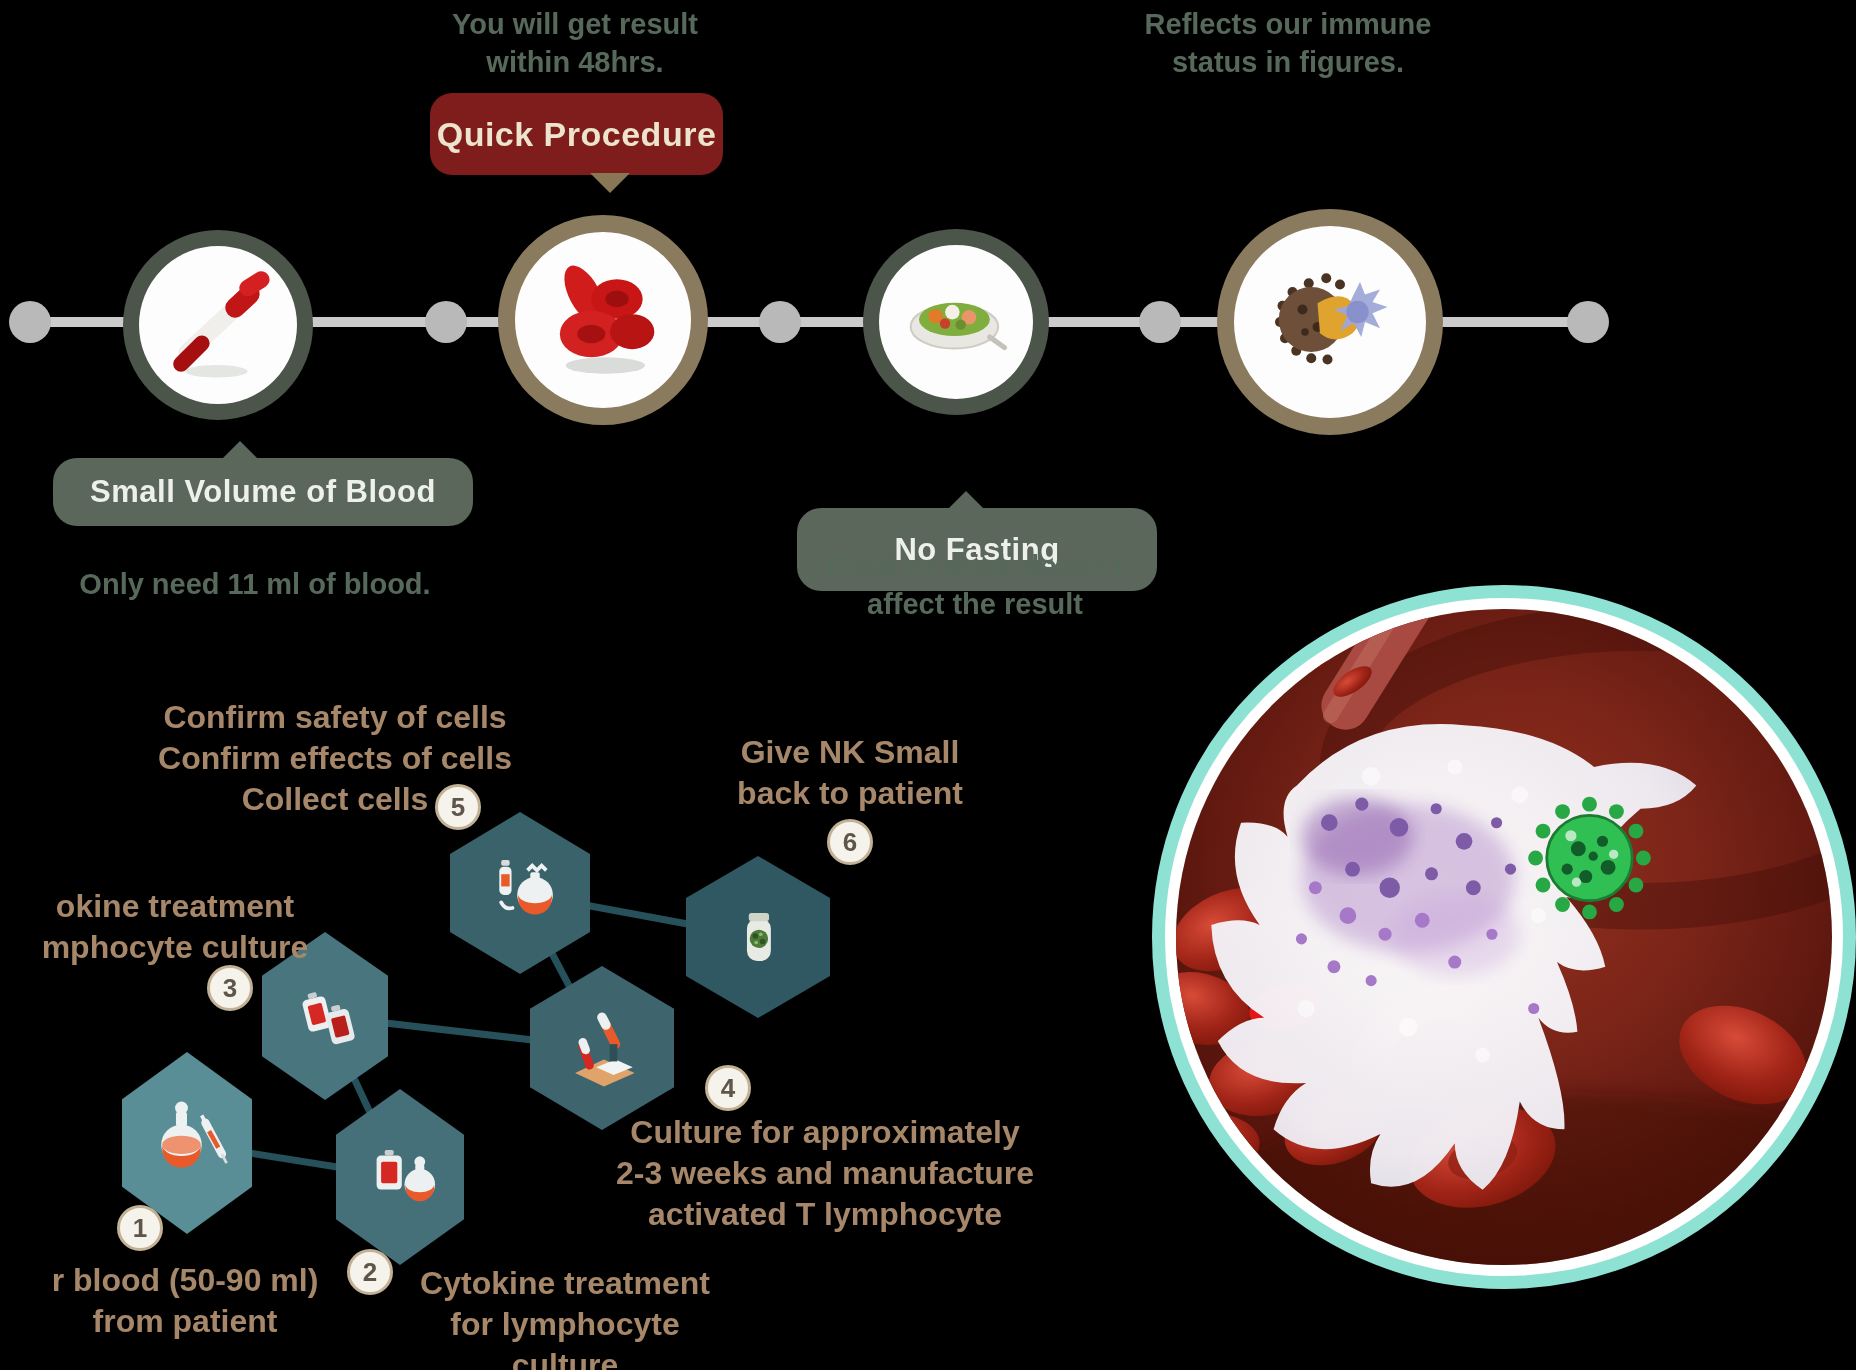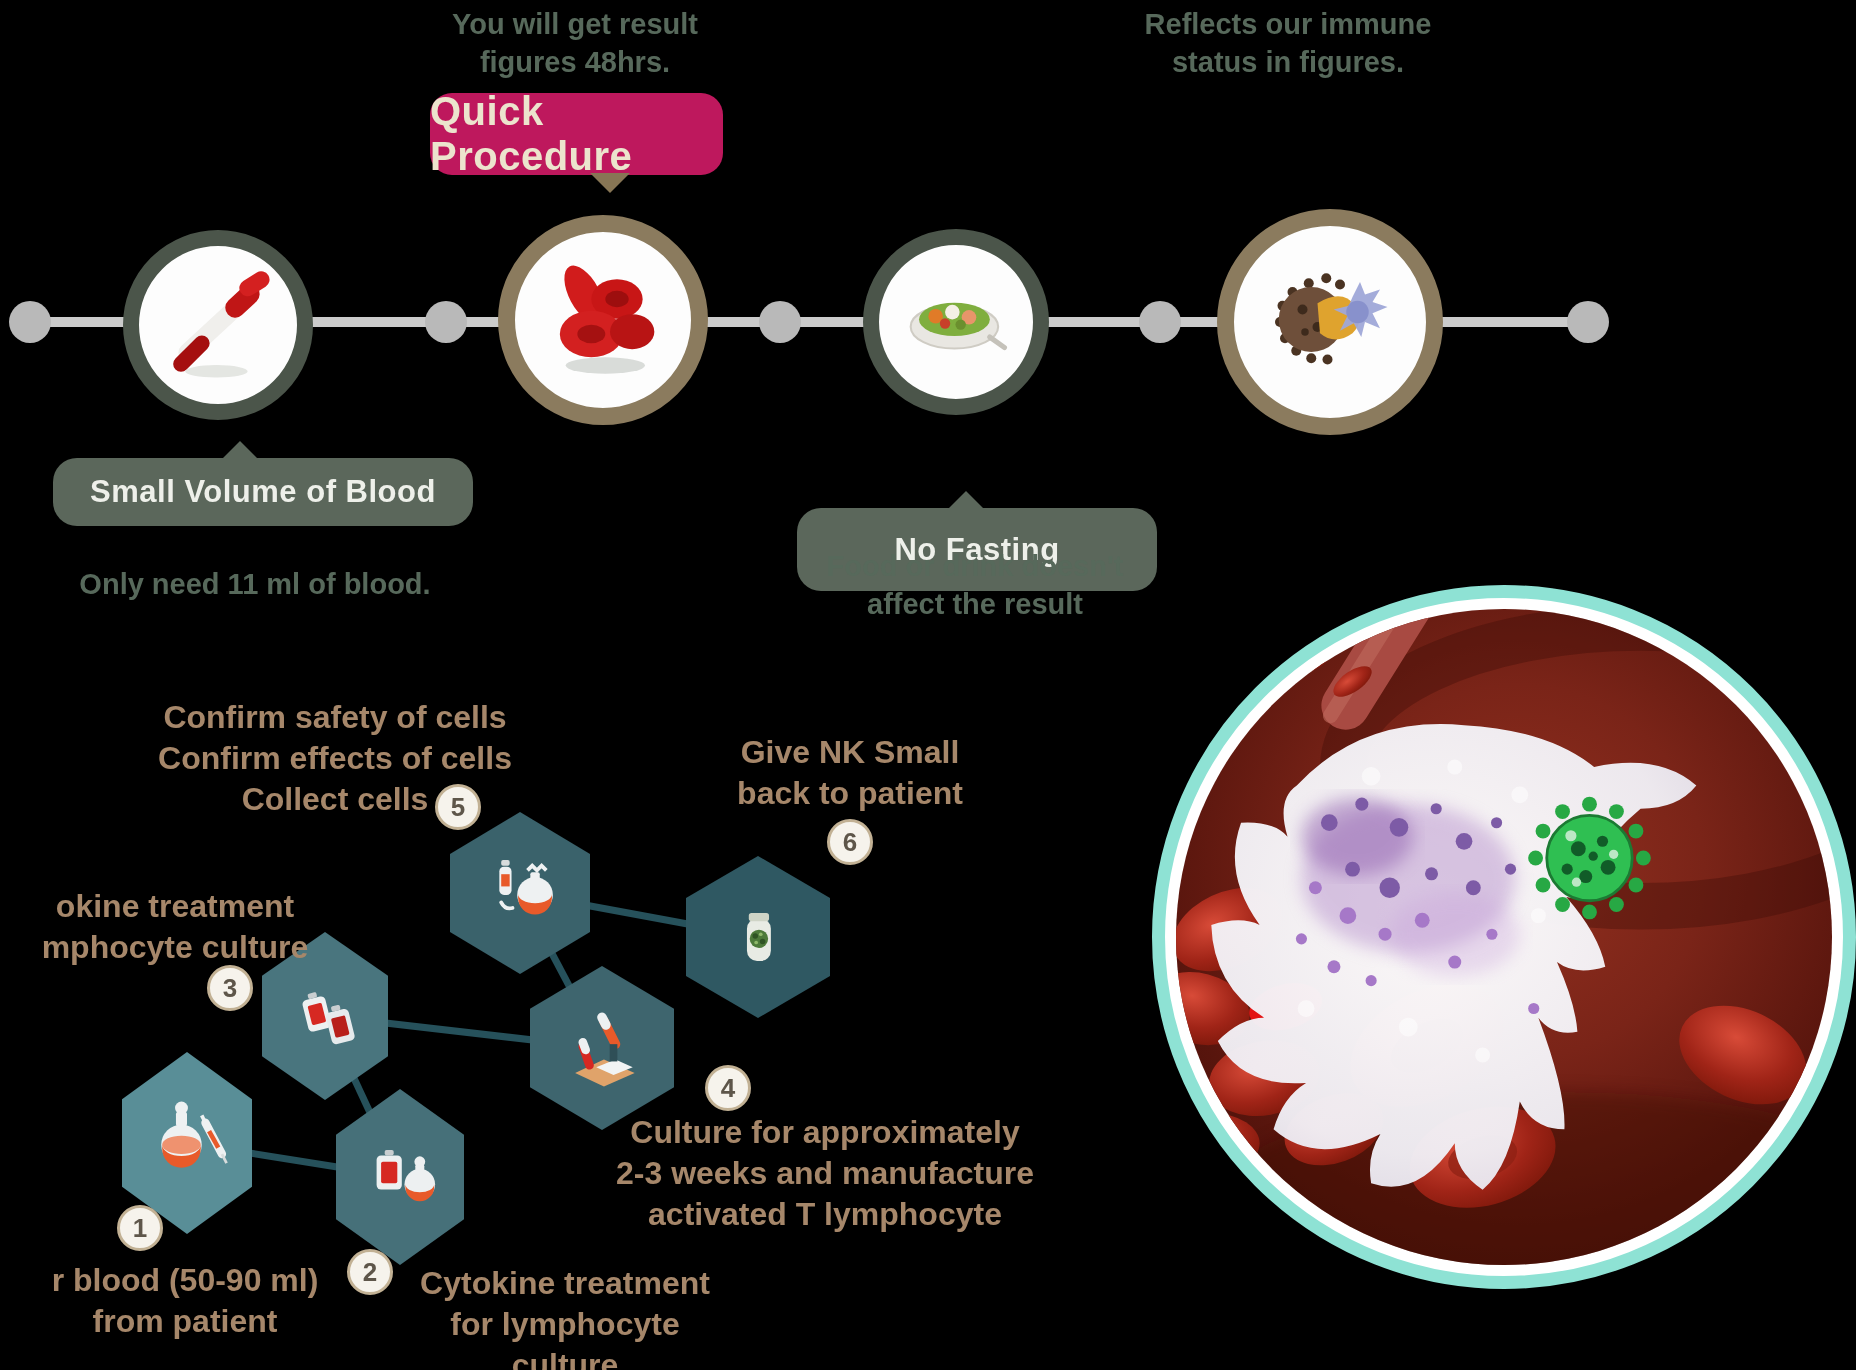--- a/index.html
+++ b/index.html
@@ -7,21 +7,21 @@
          font-family:"Liberation Sans", sans-serif;}
   
   .tl-line{position:absolute;left:30px;top:317px;width:1560px;height:10px;background:#cbcbcb;border-radius:5px;}
   .tl-dot{position:absolute;width:42px;height:42px;border-radius:50%;background:#b9b9b9;}
   .tl-circle{position:absolute;border-radius:50%;background:#fdfdfd;box-sizing:border-box;
              display:flex;align-items:center;justify-content:center;}
   .ring-green{border:16px solid #4b554a;}
   .ring-tan{border:17px solid #8b7b5e;}
   .badge{position:absolute;display:flex;align-items:center;justify-content:center;
          font-weight:600;letter-spacing:.5px;}
-  .badge-tan{background:#be185d;color:#ece4cd;border-radius:22px;font-size:40px;}
+  .badge-tan{background:#7f1d1d;color:#ece4cd;border-radius:22px;font-size:34px;}
   .badge-green{background:#5b675b;color:#eef0ea;border-radius:24px;font-size:31px;}
   .pointer{position:absolute;width:0;height:0;}
   .pointer.down{bottom:-18px;border-left:20px solid transparent;border-right:20px solid transparent;
                 border-top:20px solid #887655;}
   .pointer.up{top:-17px;border-left:19px solid transparent;border-right:19px solid transparent;
               border-bottom:19px solid #5b675b;}
   .note{position:absolute;color:#57695b;font-weight:700;font-size:29px;line-height:1.3;
         text-align:center;white-space:pre-line;}
   
   .plines{position:absolute;left:0;top:0;}
@@ -38,21 +38,21 @@
   .bigcircle .scene{position:absolute;left:11px;top:11px;right:11px;bottom:11px;border-radius:50%;
                     overflow:hidden;}
   .bigcircle .scene svg{display:block;width:100%;height:100%;}
 </style>
 </head>
 <body>
 
 <div class="stage">
 
   <div class="note" style="left:375px;top:6px;width:400px;">You will get result
-figures 48hrs.</div>
+within 48hrs.</div>
   <div class="note" style="left:1088px;top:6px;width:400px;">Reflects our immune
 status in figures.</div>
 
   <div class="badge badge-tan" style="left:430px;top:93px;width:293px;height:82px;">
     <span>Quick Procedure</span>
     <span class="pointer down" style="left:160px;"></span>
   </div>
 
   <div class="tl-line"></div>
   <div class="tl-dot" style="left:9px;top:301px;"></div>

